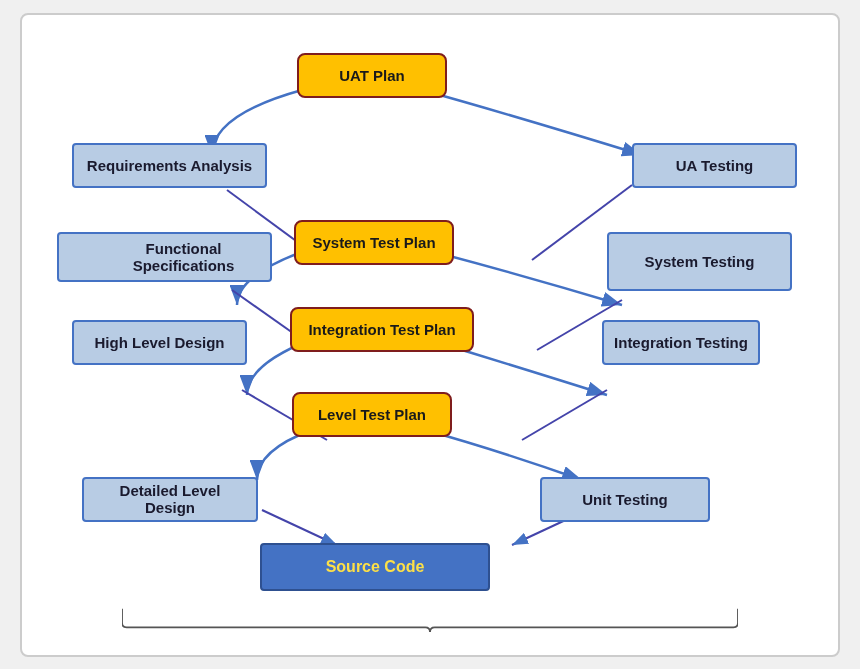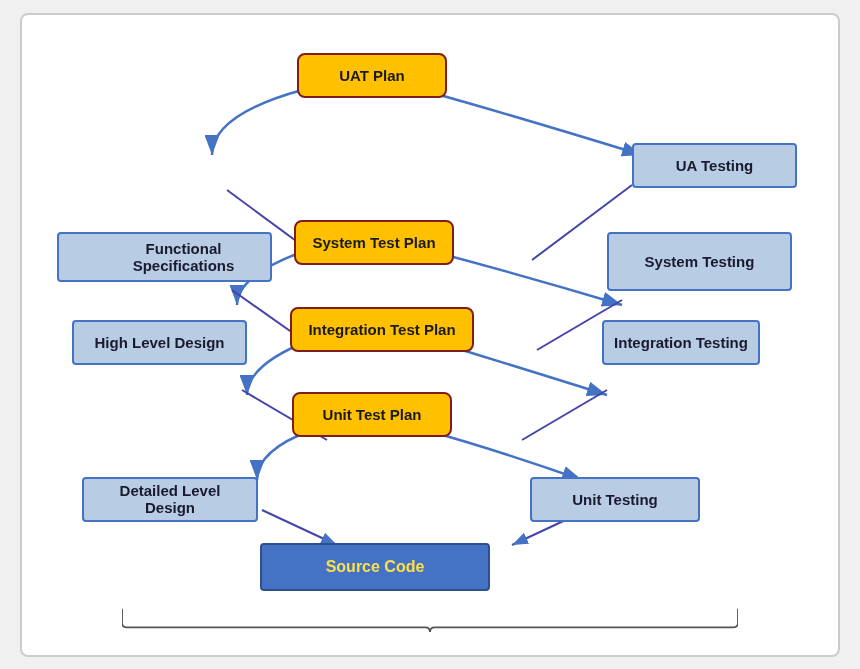--- a/index.html
+++ b/index.html
@@ -121,20 +121,23 @@
       <line x1="220" y1="475" x2="295" y2="510" stroke="#4444aa" stroke-width="2" marker-end="url(#arrowhead)"></line>
 
       <line x1="545" y1="475" x2="470" y2="510" stroke="#4444aa" stroke-width="2" marker-end="url(#arrowhead)"></line>
 
     </svg>
 
     <div class="box box-orange" style="left: 255px; top: 18px; width: 150px; height: 45px;">
       <span>UAT Plan</span>
     </div>
 
+    <div class="box box-blue" style="left: 30px; top: 108px; width: 195px; height: 45px;">
+      <span>Requirements Analysis</span>
+    </div>
 
     <div class="box box-blue" style="left: 590px; top: 108px; width: 165px; height: 45px;">
       <span>UA Testing</span>
     </div>
 
     <div class="box box-orange" style="left: 252px; top: 185px; width: 160px; height: 45px; text-align: right;">
       <span>System Test Plan</span>
     </div>
 
     <div class="box box-blue" style="left: 15px; top: 197px; width: 215px; height: 50px; padding-left: 48px;">
@@ -151,28 +154,28 @@
 
     <div class="box box-blue" style="left: 30px; top: 285px; width: 175px; height: 45px;">
       <span>High Level Design</span>
     </div>
 
     <div class="box box-blue" style="left: 560px; top: 285px; width: 158px; height: 45px;">
       <span>Integration Testing</span>
     </div>
 
     <div class="box box-orange" style="left: 250px; top: 357px; width: 160px; height: 45px;">
-      <span>Unit Test Plan</span>
+      <span>Level Test Plan</span>
     </div>
 
     <div class="box box-blue" style="left: 40px; top: 442px; width: 176px; height: 45px;">
       <span>Detailed Level Design</span>
     </div>
 
-    <div class="box box-blue" style="left: 488px; top: 442px; width: 170px; height: 45px;">
+    <div class="box box-blue" style="left: 498px; top: 442px; width: 170px; height: 45px;">
       <span>Unit Testing</span>
     </div>
 
     <div class="box box-blue-dark" style="left: 218px; top: 508px; width: 230px; height: 48px;">
       <span>Source Code</span>
     </div>
 
     <div class="brace-container">
       <svg class="brace-svg" viewBox="0 0 660 30" xmlns="http://www.w3.org/2000/svg">
         <path d="M 0 5 L 0 20 Q 0 25 5 25 L 325 25 Q 330 25 330 30" stroke="#555" stroke-width="2" fill="none"></path>

